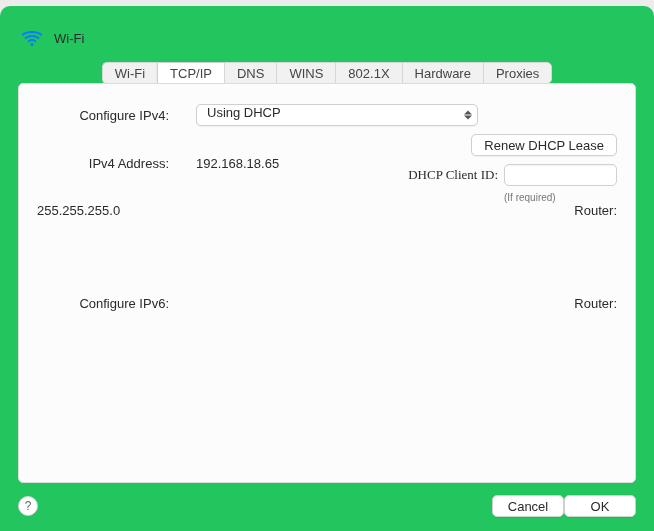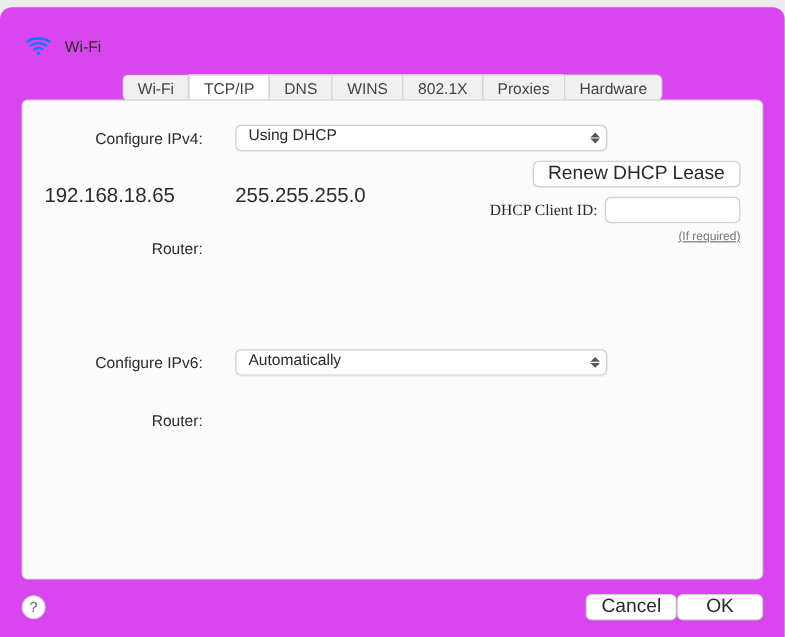--- a/index.html
+++ b/index.html
@@ -9,21 +9,21 @@
     }
     body {
       font-family: -apple-system, BlinkMacSystemFont, "Helvetica Neue", sans-serif;
       font-size: 13px;
       background: #ececec;
       width: 654px;
       height: 531px;
       overflow: hidden;
     }
     .window {
-      background: #d946ef;
+      background: #22c55e;
       width: 100%;
       height: 525px;
       margin-top: 6px;
       border-radius: 10px 10px 0 0;
       display: flex;
       flex-direction: column;
       padding: 16px 18px 14px 18px;
     }
     .title-row {
       display: flex;
@@ -97,33 +97,33 @@
       font-size: 13px;
     }
     .value-cell {
       position: relative;
       min-height: 20px;
       display: flex;
       align-items: center;
     }
     .val {
       color: #2a2a2a;
-      font-size: 17px;
+      font-size: 13px;
     }
     .select {
       appearance: none;
       -webkit-appearance: none;
       background: #fff;
       border: 1px solid #d0d0d0;
       border-radius: 5px;
       height: 22px;
       padding: 0 22px 0 10px;
       font-size: 13px;
       color: #2a2a2a;
-      width: 310px;
+      width: 282px;
       box-shadow: 0 0.5px 1px rgba(0,0,0,0.05);
       position: relative;
     }
     .select-wrap {
       position: relative;
       display: inline-block;
     }
     .select-chevrons {
       position: absolute;
       right: 6px;
@@ -155,21 +155,21 @@
       flex-direction: column;
       align-items: flex-end;
       gap: 6px;
     }
     .btn {
       background: #fff;
       border: 1px solid #d0d0d0;
       border-radius: 5px;
       height: 22px;
       padding: 0 12px;
-      font-size: 16px;
+      font-size: 13px;
       color: #2a2a2a;
       cursor: default;
       box-shadow: 0 0.5px 1px rgba(0,0,0,0.05);
       display: flex;
       align-items: center;
       justify-content: center;
     }
     .dhcp-client-row {
       display: flex;
       align-items: center;
@@ -190,22 +190,21 @@
       height: 22px;
       padding: 0 6px;
       font-size: 13px;
       width: 113px;
       box-shadow: inset 0 1px 1px rgba(0,0,0,0.04);
     }
     .hint {
       font-size: 10px;
       color: #777;
       width: 113px;
-      text-align: right;
-      text-decoration: underline;
+      text-align: left;
     }
     .section-gap {
       height: 22px;
     }
     .footer {
       display: flex;
       align-items: center;
       justify-content: space-between;
       padding-top: 12px;
     }
@@ -246,22 +245,22 @@
     </span>
     <span class="title-text">Wi-Fi</span>
   </div>
 
   <div class="tabbar">
     <div class="tab">Wi-Fi</div>
     <div class="tab active">TCP/IP</div>
     <div class="tab">DNS</div>
     <div class="tab">WINS</div>
     <div class="tab">802.1X</div>
+    <div class="tab">Hardware</div>
     <div class="tab">Proxies</div>
-    <div class="tab">Hardware</div>
   </div>
 
   <div class="panel">
     <div class="form-area">
 
       <div class="lbl">Configure IPv4:</div>
       <div class="value-cell" style="position:relative;">
         <span class="select-wrap">
           <div class="select">Using DHCP</div>
           <span class="select-chevrons">
@@ -272,42 +271,34 @@
         <div class="right-side" style="top:30px;">
           <button class="btn">Renew DHCP Lease</button>
           <div class="dhcp-client-row" style="margin-top:2px;">
             <span class="dhcp-label">DHCP Client ID:</span>
             <input class="text-input" type="text" value="" style="">
           </div>
           <div class="hint">(If required)</div>
         </div>
       </div>
 
+      <div class="lbl">IPv4 Address:</div>
       <div class="value-cell">
           <span class="val">192.168.18.65</span>
         </div>
 
       <div class="value-cell">
           <span class="val">255.255.255.0</span>
         </div>
 
       <div class="lbl">Router:</div>
 
       <div class="section-gap" style="grid-column:1/3;"></div>
 
       <div class="lbl">Configure IPv6:</div>
-      <div class="value-cell">
-        <span class="select-wrap">
-          <div class="select">Automatically</div>
-          <span class="select-chevrons">
-            <span class="chev chev-up"></span>
-            <span class="chev chev-down"></span>
-          </span>
-        </span>
-      </div>
 
       <div class="lbl">Router:</div>
       <div class="value-cell">
           <span class="val"></span>
         </div>
 
       <div class="value-cell">
           <span class="val"></span>
         </div>
 

